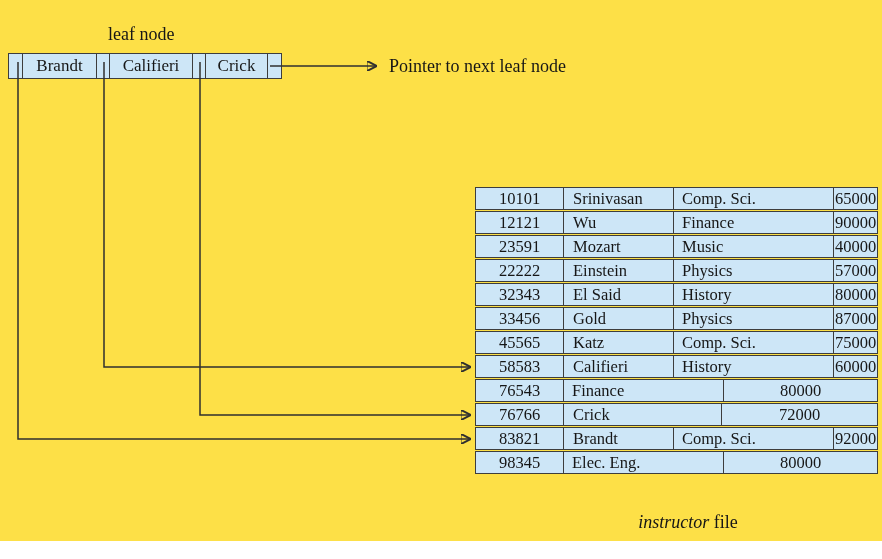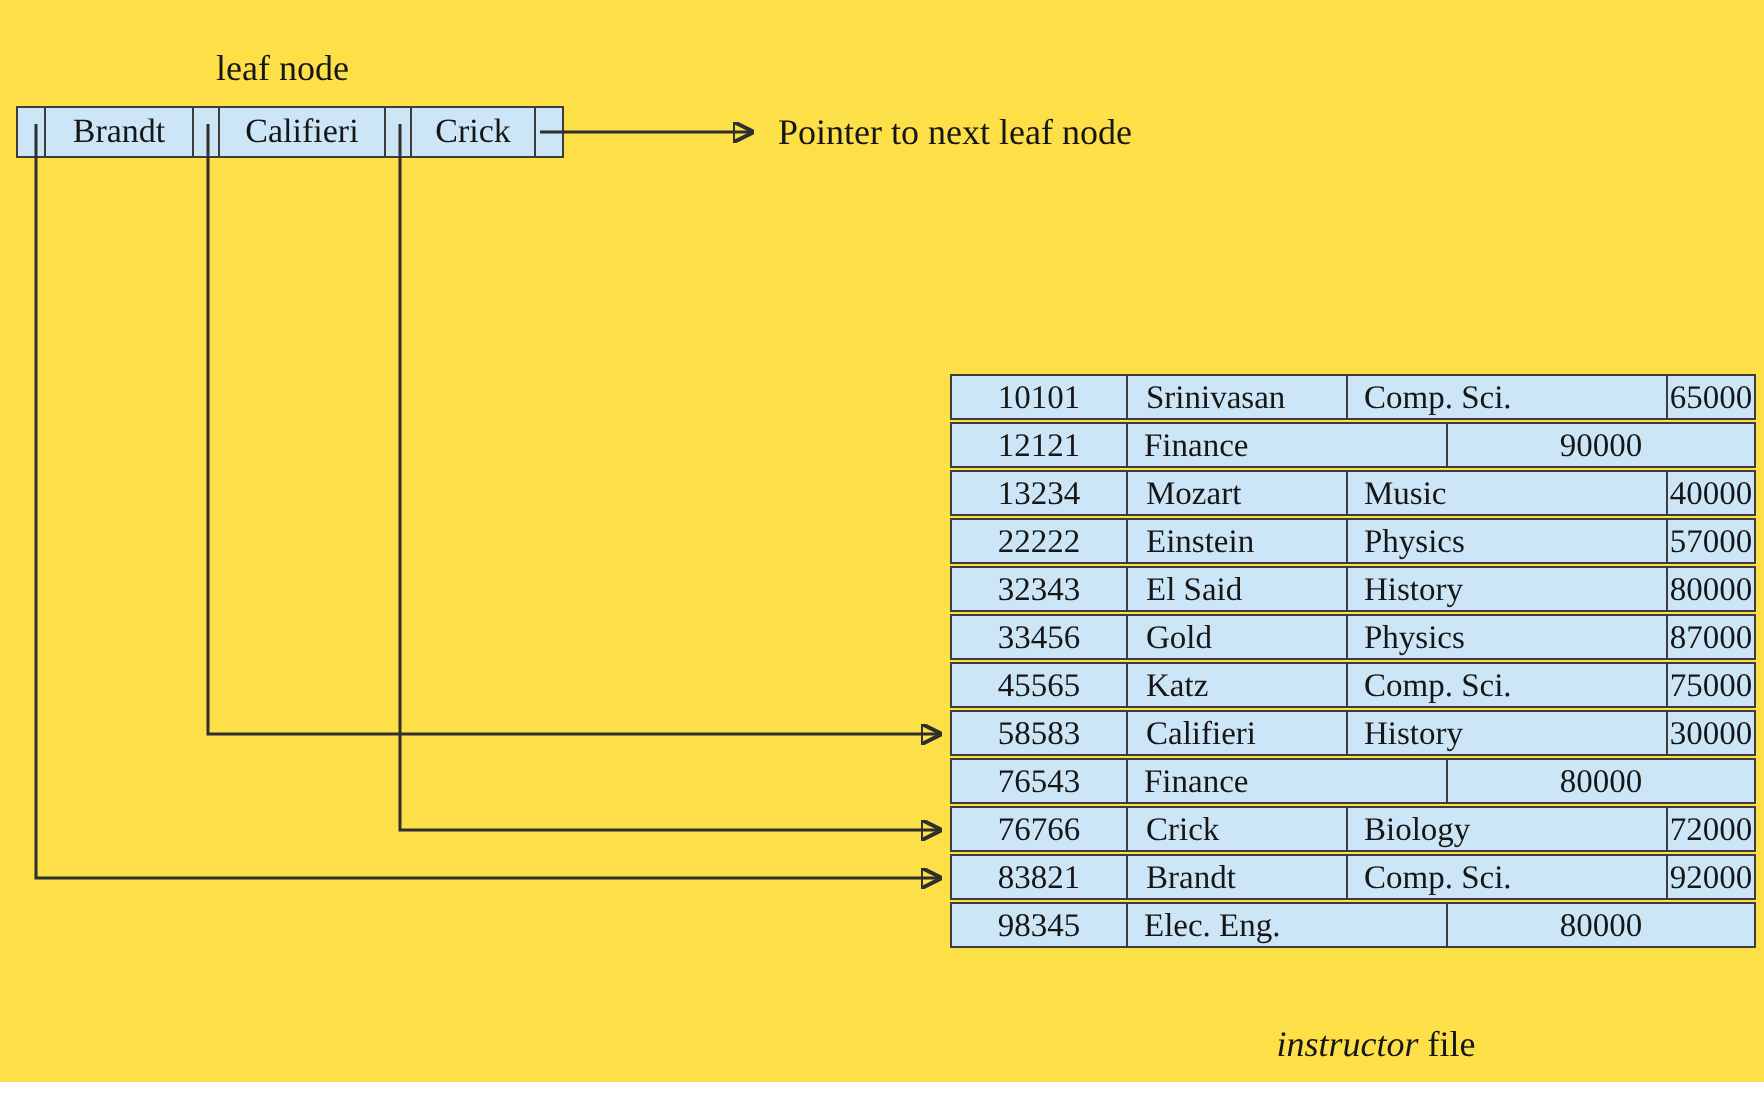--- a/index.html
+++ b/index.html
@@ -135,25 +135,26 @@
 
   <div class="itable">
       <div class="trow">
         <div class="tcell c-id">10101</div>
         <div class="tcell c-name">Srinivasan</div>
         <div class="tcell c-dept">Comp. Sci.</div>
         <div class="tcell c-salary">65000</div>
       </div>
       <div class="trow">
         <div class="tcell c-id">12121</div>
+        <div class="tcell c-name">Wu</div>
         <div class="tcell c-dept">Finance</div>
         <div class="tcell c-salary">90000</div>
       </div>
       <div class="trow">
-        <div class="tcell c-id">13234</div>
+        <div class="tcell c-id">23591</div>
         <div class="tcell c-name">Mozart</div>
         <div class="tcell c-dept">Music</div>
         <div class="tcell c-salary">40000</div>
       </div>
       <div class="trow">
         <div class="tcell c-id">22222</div>
         <div class="tcell c-name">Einstein</div>
         <div class="tcell c-dept">Physics</div>
         <div class="tcell c-salary">57000</div>
       </div>
@@ -172,31 +173,30 @@
       <div class="trow">
         <div class="tcell c-id">45565</div>
         <div class="tcell c-name">Katz</div>
         <div class="tcell c-dept">Comp. Sci.</div>
         <div class="tcell c-salary">75000</div>
       </div>
       <div class="trow">
         <div class="tcell c-id">58583</div>
         <div class="tcell c-name">Califieri</div>
         <div class="tcell c-dept">History</div>
-        <div class="tcell c-salary">30000</div>
+        <div class="tcell c-salary">60000</div>
       </div>
       <div class="trow">
         <div class="tcell c-id">76543</div>
         <div class="tcell c-dept">Finance</div>
         <div class="tcell c-salary">80000</div>
       </div>
       <div class="trow">
         <div class="tcell c-id">76766</div>
         <div class="tcell c-name">Crick</div>
-        <div class="tcell c-dept">Biology</div>
         <div class="tcell c-salary">72000</div>
       </div>
       <div class="trow">
         <div class="tcell c-id">83821</div>
         <div class="tcell c-name">Brandt</div>
         <div class="tcell c-dept">Comp. Sci.</div>
         <div class="tcell c-salary">92000</div>
       </div>
       <div class="trow">
         <div class="tcell c-id">98345</div>

